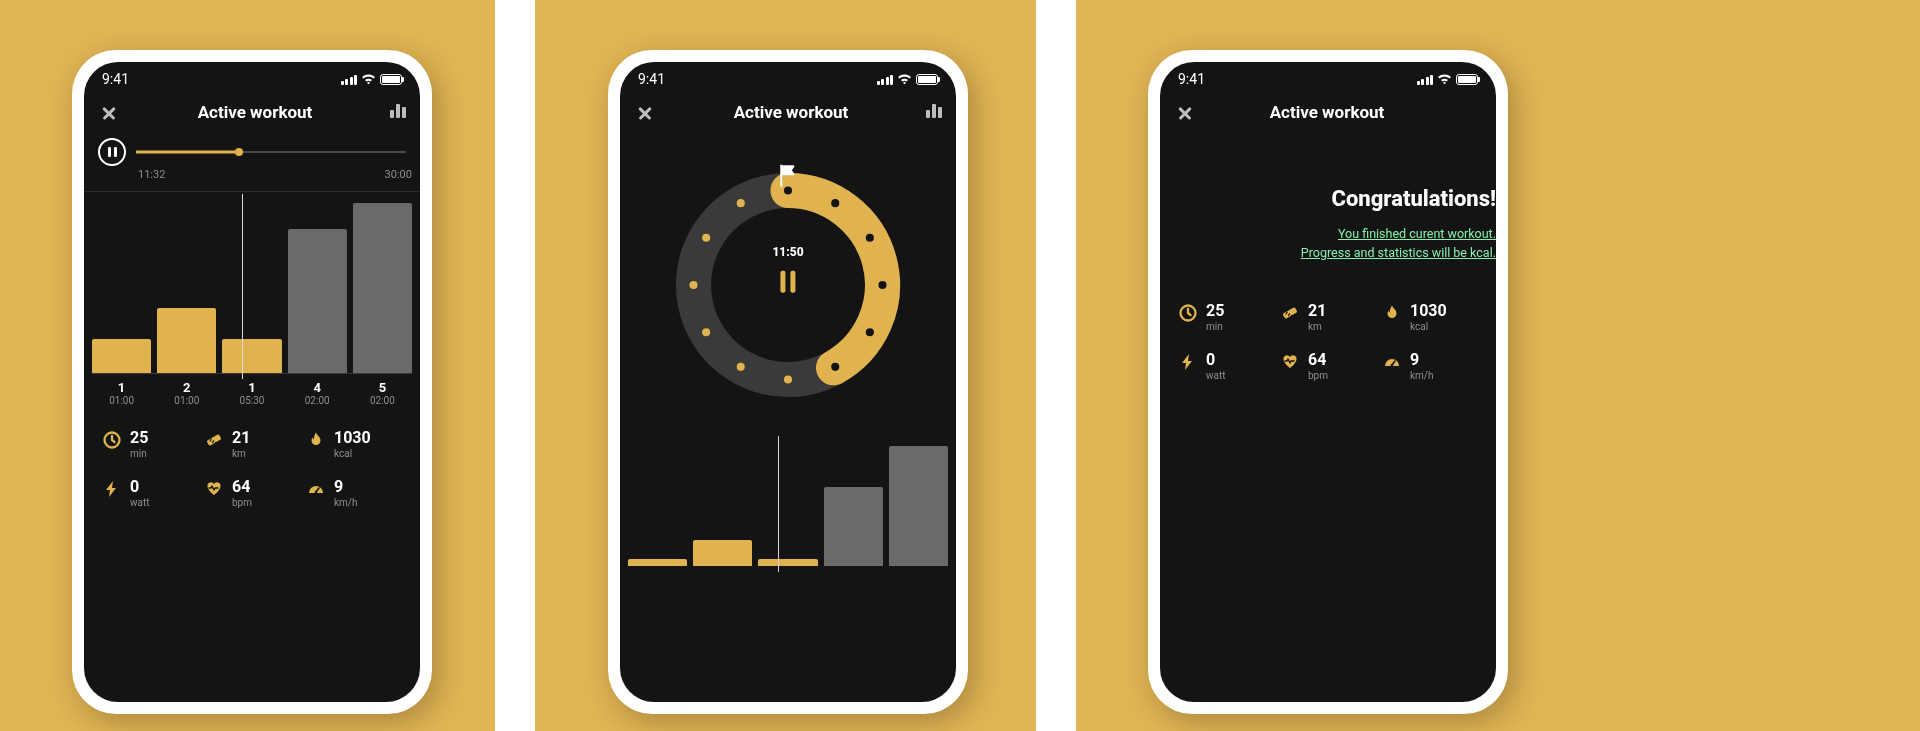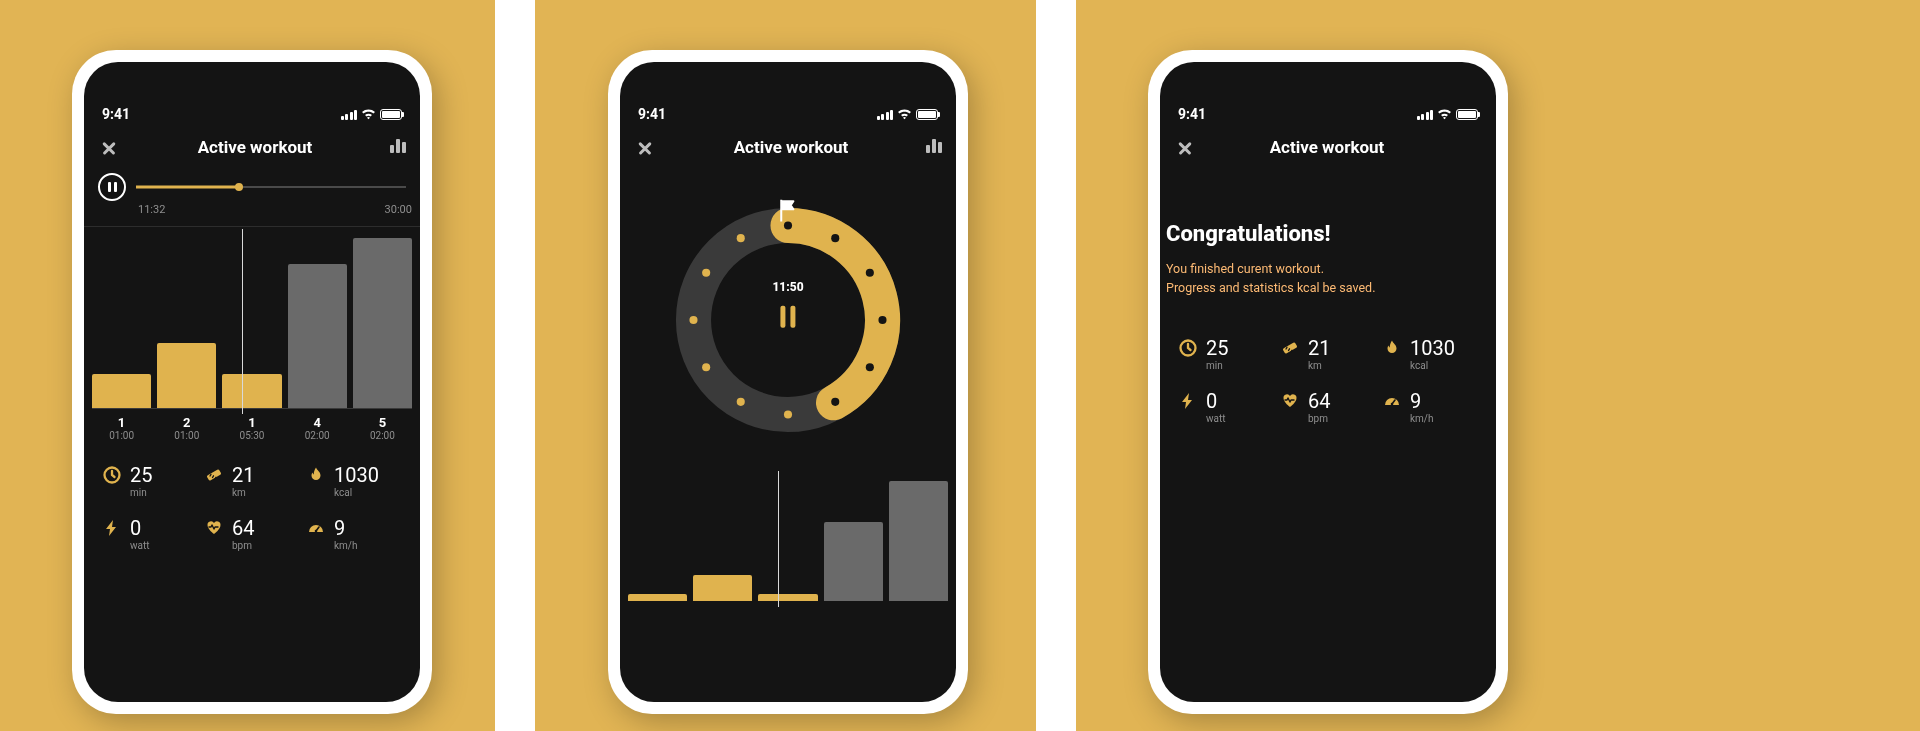--- a/index.html
+++ b/index.html
@@ -61,22 +61,21 @@
   }
 
   
   .status{
     height:28px;
     display:flex;
     align-items:center;
     justify-content:space-between;
     padding:6px 18px 0;
     font-size:14px;
-    font-weight:700;
-    margin-top:35px;
+    font-weight:400;
   }
   .status .right{display:flex;align-items:center;gap:4px;}
   .sig{display:inline-flex;align-items:flex-end;gap:1.5px;height:11px;}
   .sig span{width:3px;background:#fff;border-radius:1px;}
   .sig span:nth-child(1){height:4px;}
   .sig span:nth-child(2){height:6px;}
   .sig span:nth-child(3){height:8px;}
   .sig span:nth-child(4){height:10px;}
   .battery{width:22px;height:11px;border:1.5px solid #fff;border-radius:3px;position:relative;}
   .battery::after{content:"";position:absolute;right:-3px;top:2px;width:2px;height:5px;background:#fff;border-radius:0 1px 1px 0;}
@@ -122,36 +121,36 @@
   .chart .playhead{position:absolute;top:-10px;bottom:-6px;width:1px;background:#d9d9d9;}
   .xaxis{display:flex;gap:6px;padding:6px 0 0;}
   .xaxis .col{flex:1;text-align:center;}
   .xaxis .num{font-size:13px;font-weight:700;color:#fff;}
   .xaxis .time{font-size:10px;color:var(--muted);}
 
   
   .stats{padding:24px 18px 0;display:grid;grid-template-columns:repeat(3,1fr);row-gap:20px;column-gap:6px;}
   .stat{display:flex;align-items:flex-start;gap:8px;}
   .stat .ic{width:20px;height:20px;flex-shrink:0;color:var(--accent);display:flex;align-items:center;justify-content:center;}
-  .stat .v{font-size:20px;font-weight:400;line-height:1;}
+  .stat .v{font-size:16px;font-weight:700;line-height:1;}
   .stat .u{font-size:10px;color:var(--muted);margin-top:2px;}
 
   
   .ring-wrap{display:flex;flex-direction:column;align-items:center;padding:16px 0 0;}
   .center-time{position:absolute;left:50%;top:50%;transform:translate(-50%,-62%);text-align:center;}
   .center-time .t{font-size:12px;font-weight:800;}
   .center-time .pp{display:inline-flex;gap:5px;margin-top:12px;}
   .center-time .pp span{width:5px;height:22px;background:var(--accent);border-radius:2px;}
 
   
   .brand{display:flex;align-items:center;justify-content:center;gap:10px;margin:50px 0 10px;font-size:26px;font-weight:500;letter-spacing:.5px;}
   .brand .light{font-weight:300;}
-  .congrats{text-align:left;margin-top:50px;margin-left:6px;}
+  .congrats{text-align:right;margin-top:50px;margin-left:6px;}
   .congrats h2{margin:0;font-size:22px;font-weight:800;}
-  .congrats p{margin:14px 0 0;font-size:12.5px;color:#fdba74;line-height:1.5;}
+  .congrats p{margin:14px 0 0;font-size:12.5px;color:#86efac;line-height:1.5;text-decoration:underline;}
 
   svg{display:block;}
 </style>
 </head>
 <body>
 
 <svg width="0" height="0" style="position:absolute">
   <defs>
     <g id="i-wifi">
         <path d="M1 4c3.5-3.3 9.5-3.3 13 0l-1.6 1.6C9.8 3 5.2 3 2.6 5.6zM4 7c2-1.8 5-1.8 7 0L9.4 8.6c-1.1-1-2.7-1-3.8 0zM7.5 11.2 6 9.7c.9-.8 2.1-.8 3 0z" fill="#fff"></path>
@@ -450,21 +449,21 @@
         <span class="x-icon"></span>
         <span class="title">Active workout</span>
         <span class="spacer24"></span>
       </div>
 
 
       <div class="congrats">
         <h2>Congratulations!</h2>
         <p>
           <span>You finished curent workout.</span><br>
-          <span>Progress and statistics kcal be saved.</span>
+          <span>Progress and statistics will be kcal.</span>
         </p>
       </div>
 
       <div class="stats" id="stats3" style="padding-top:40px;">
           <div class="stat">
     <span class="ic">
       <svg width="18" height="18" viewBox="0 0 18 18">
                 <use href="#i-clock"></use>
               </svg>
     </span>

